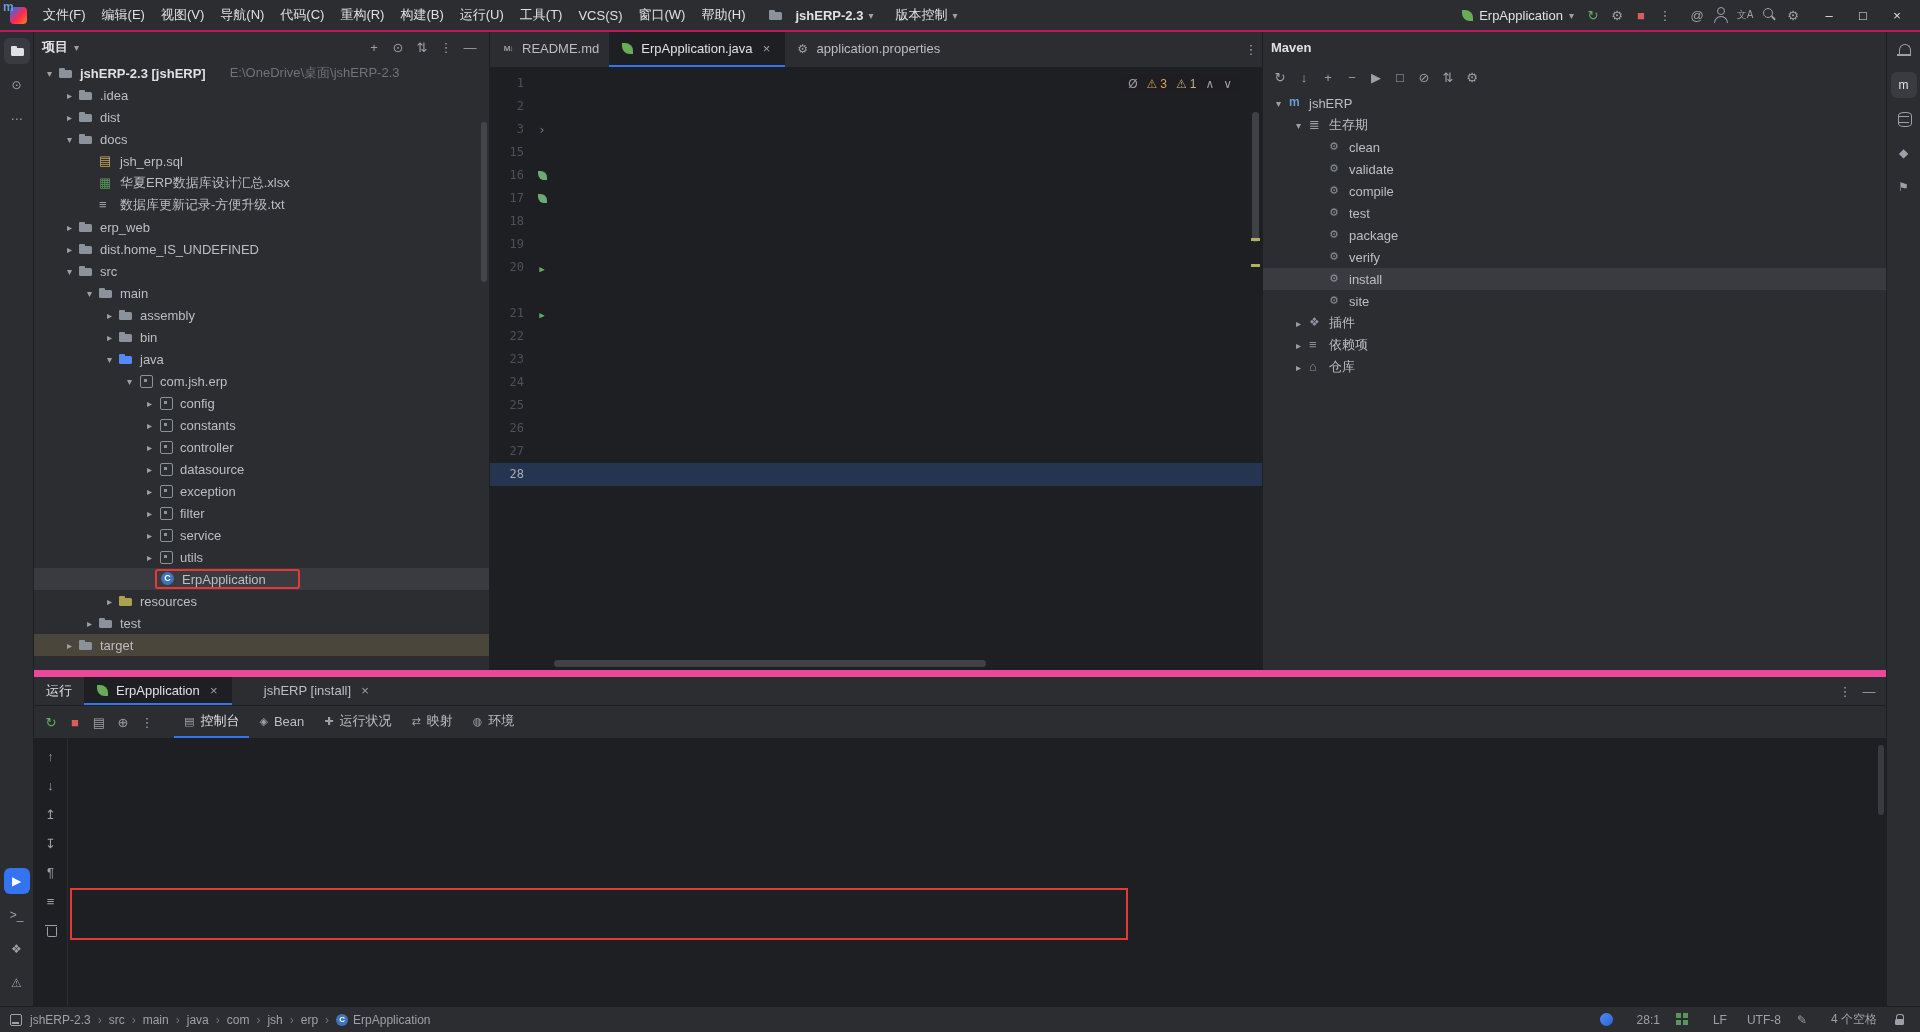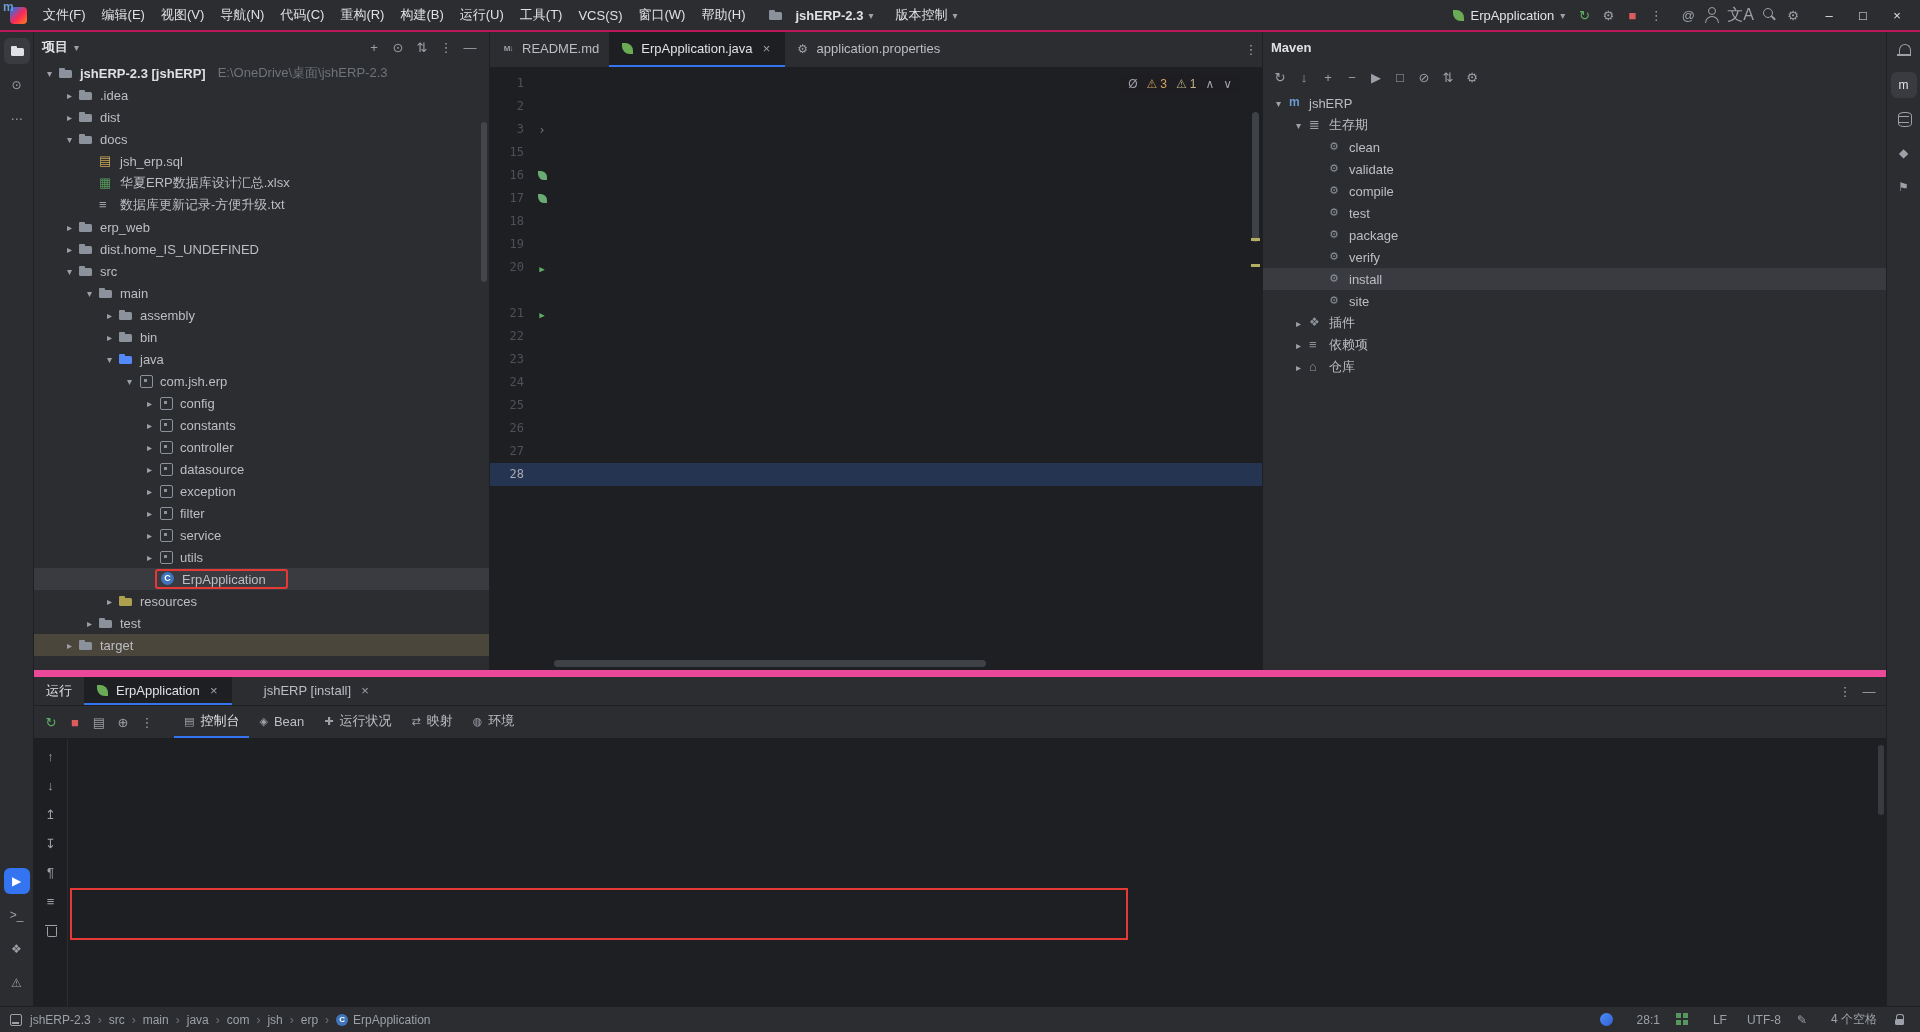--- a/index.html
+++ b/index.html
@@ -14,21 +14,21 @@
 .menu-item{display:flex;align-items:center;padding:0 8px;border-radius:4px;cursor:default;white-space:nowrap}
 .mwidget{display:flex;align-items:center;gap:5px;padding:0 8px;height:24px;border-radius:4px;margin-left:6px;white-space:nowrap}
 .mwidget .bold{font-weight:700}
 .chev{color:#9da0a8;font-size:10px}
 .spacer{flex:1}
 .runcfg{display:flex;align-items:center;gap:6px;padding:0 8px;height:24px;border-radius:4px}
 .leaf{width:11px;height:11px;background:#6aab56;border-radius:0 70% 0 70%;flex:none}
 .icon-btn{min-width:22px;height:22px;padding:0 2px;border-radius:4px;display:inline-flex;align-items:center;justify-content:center;color:#9da0a8;font-size:13px;white-space:nowrap;flex:none}
 .win-group{display:flex;margin-left:8px}
 .win-btn{width:34px;height:28px;display:flex;align-items:center;justify-content:center;color:#dfe1e5;font-size:13px}
-[data-name="translate-icon"]{font-size:16px;letter-spacing:0}
+[data-name="translate-icon"]{font-size:10px;letter-spacing:0}
 [data-name="account-icon"],[data-name="search-icon"]{position:relative}
 [data-name="account-icon"]::before{content:"";position:absolute;top:3px;left:7px;width:6px;height:6px;border:1.5px solid #9da0a8;border-radius:50%}
 [data-name="account-icon"]::after{content:"";position:absolute;bottom:3px;left:4px;width:12px;height:6px;border:1.5px solid #9da0a8;border-bottom:none;border-radius:7px 7px 0 0}
 [data-name="search-icon"]::before{content:"";position:absolute;top:4px;left:5px;width:8px;height:8px;border:1.5px solid #9da0a8;border-radius:50%}
 [data-name="search-icon"]::after{content:"";position:absolute;top:13px;left:13px;width:5px;height:1.5px;background:#9da0a8;transform:rotate(45deg)}
 
 
 .mid{flex:1;display:flex;min-height:0}
 .actbar{width:34px;background:#2b2d30;display:flex;flex-direction:column;align-items:center;padding:6px 0;gap:8px;flex:none}
 .actbar.left{border-right:1px solid #1e1f22}
@@ -59,21 +59,21 @@
 .trow[data-state="selected"]{background:#393b40}
 .trow[data-state="flagged"]{background:rgba(222,190,110,.18)}
 .trow[data-indent="0"]{padding-left:8px}.trow[data-indent="1"]{padding-left:28px}
 .trow[data-indent="2"]{padding-left:48px}.trow[data-indent="3"]{padding-left:68px}
 .trow[data-indent="4"]{padding-left:88px}.trow[data-indent="5"]{padding-left:108px}
 .tchev{width:15px;flex:none;color:#9da0a8;font-size:10px;text-align:center}
 .twrap{display:flex;align-items:center}
 .trow[data-annotated="true"] .twrap{box-shadow:0 0 0 2px #e53935;border-radius:1px;padding:0 8px 0 2px}
 .tlabel{color:#bcbec4}
 .trow[data-bold="true"] .tlabel{font-weight:700;color:#dfe1e5}
-.textra{color:#6f737a;margin-left:12px}
+.textra{color:#6f737a;margin-left:24px}
 .ticon{width:18px;height:16px;position:relative;flex:none;margin-right:5px}
 [data-icon="folder"]::before,[data-icon="project"]::before,[data-icon="folder-src"]::before,[data-icon="folder-res"]::before{content:"";position:absolute;left:2px;top:5px;width:13px;height:8px;background:#8b929c;border-radius:1.5px}
 [data-icon="folder"]::after,[data-icon="project"]::after,[data-icon="folder-src"]::after,[data-icon="folder-res"]::after{content:"";position:absolute;left:2px;top:3px;width:6px;height:3px;background:#8b929c;border-radius:1px 1px 0 0}
 [data-icon="folder-src"]::before,[data-icon="folder-src"]::after{background:#548af7}
 [data-icon="folder-res"]::before,[data-icon="folder-res"]::after{background:#ada04f}
 [data-icon="package"]::before{content:"";position:absolute;left:3px;top:2px;width:11px;height:11px;border:1.3px solid #8b929c;border-radius:2px}
 [data-icon="package"]::after{content:"";position:absolute;left:7px;top:6px;width:3px;height:3px;background:#8b929c}
 [data-icon="class"]::before{content:"C";position:absolute;left:2px;top:1px;width:13px;height:13px;background:#3f74ba;color:#fff;border-radius:50%;font:700 9px/13px "Liberation Sans",sans-serif;text-align:center}
 [data-icon="file-sql"]::before{content:"▤";color:#c9a858;font-size:13px;line-height:16px;position:absolute;left:2px}
 [data-icon="file-xlsx"]::before{content:"▦";color:#57965c;font-size:13px;line-height:16px;position:absolute;left:2px}

